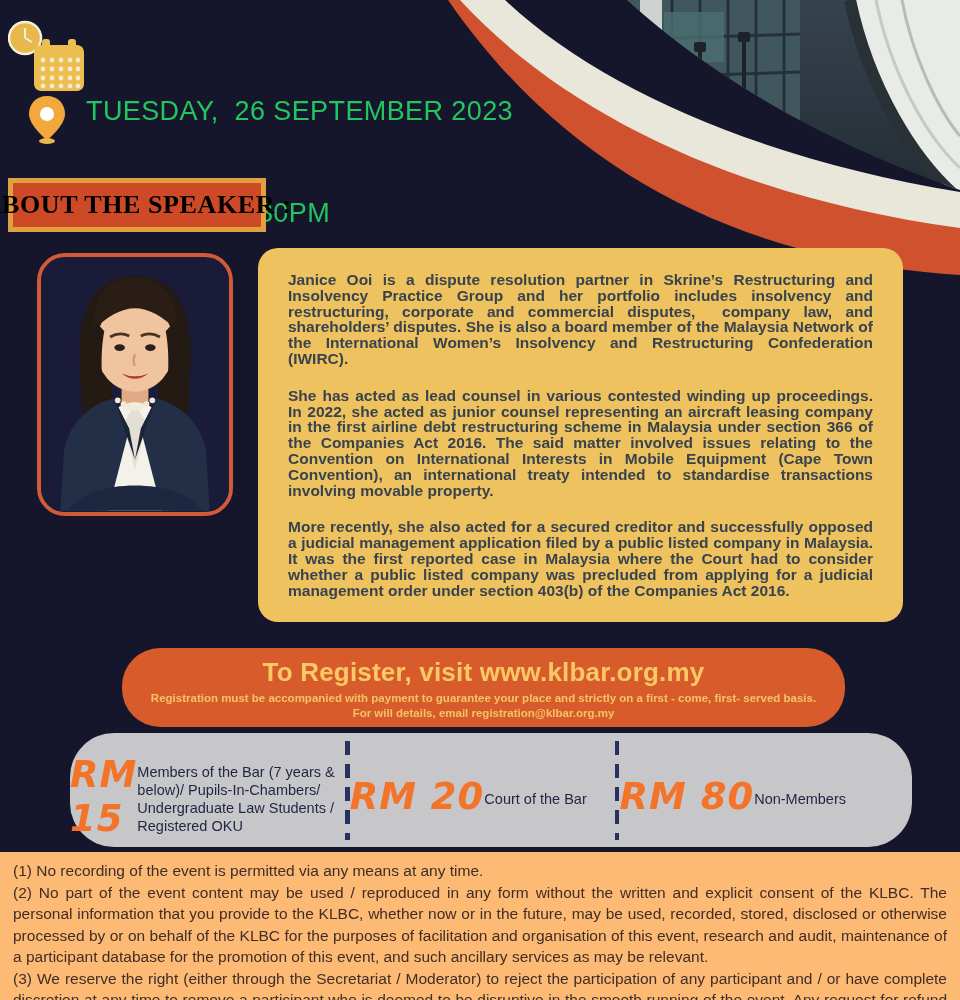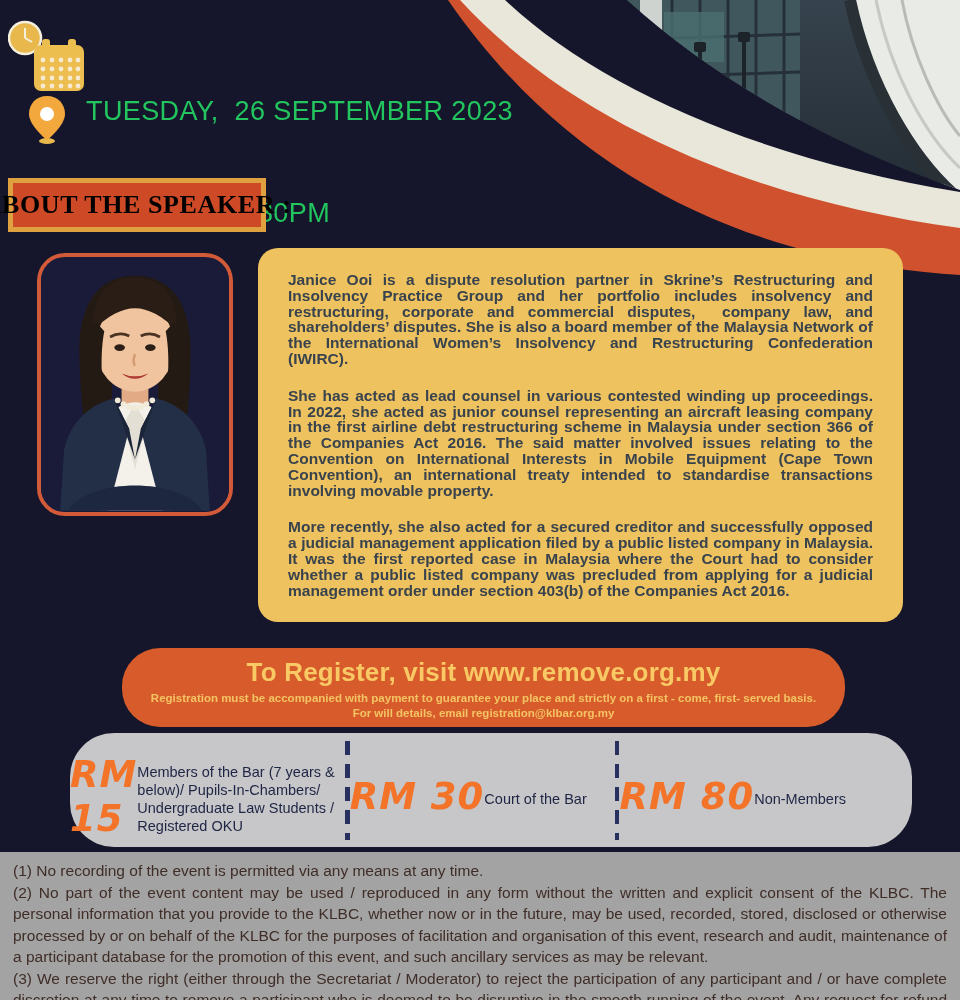--- a/index.html
+++ b/index.html
@@ -70,21 +70,21 @@
     margin-top:4px;max-width:262px;color:#1e2545;
     font-weight:400;font-size:14.5px;line-height:18px;
   }
   .tier-divider{
     width:5px;margin:8px 0 7px 0;
     background:repeating-linear-gradient(to bottom,#283060 0 14px,transparent 14px 23px);
   }
   
   .footer{
     position:absolute;left:0;top:852px;width:960px;height:148px;
-    background:#a3a3a3;box-sizing:border-box;padding:8px 13px 0 13px;
+    background:#fdba74;box-sizing:border-box;padding:8px 13px 0 13px;
   }
   .footer p{
     margin:0;color:#3f2d27;font-size:15.5px;line-height:21.5px;text-align:justify;
   }
 </style>
 </head>
 <body>
 
 <div class="poster">
 
@@ -237,33 +237,33 @@
     </svg>
   </div>
 
   <div class="bio-box">
     <p>Janice Ooi is a dispute resolution partner in Skrine’s Restructuring and Insolvency Practice Group and her portfolio includes insolvency and restructuring, corporate and commercial disputes,  company law, and shareholders’ disputes. She is also a board member of the Malaysia Network of the International Women’s Insolvency and Restructuring Confederation (IWIRC).</p>
     <p>She has acted as lead counsel in various contested winding up proceedings.  In 2022, she acted as junior counsel representing an aircraft leasing company in the first airline debt restructuring scheme in Malaysia under section 366 of the Companies Act 2016. The said matter involved issues relating to the Convention on International Interests in Mobile Equipment (Cape Town Convention), an international treaty intended to standardise transactions involving movable property.</p>
     <p>More recently, she also acted for a secured creditor and successfully opposed a judicial management application filed by a public listed company in Malaysia.  It was the first reported case in Malaysia where the Court had to consider whether a public listed company was precluded from applying for a judicial management order under section 403(b) of the Companies Act 2016.</p>
   </div>
 
   <div class="register-banner">
-    <div class="register-title">To Register, visit www.remove.org.my</div>
+    <div class="register-title">To Register, visit www.klbar.org.my</div>
     <div class="register-note">Registration must be accompanied with payment to guarantee your place and strictly on a first - come, first- served basis.</div>
     <div class="register-note2">For will details, email registration@klbar.org.my</div>
   </div>
 
   <div class="pricing-bar">
     <div class="tier tier-1">
       <div class="tier-price">RM 15</div>
       <div class="tier-desc">Members of the Bar (7 years &amp; below)/ Pupils-In-Chambers/ Undergraduate Law Students / Registered OKU</div>
     </div>
     <div class="tier-divider"></div>
     <div class="tier tier-2">
-      <div class="tier-price">RM 30</div>
+      <div class="tier-price">RM 20</div>
       <div class="tier-desc">Court of the Bar</div>
     </div>
     <div class="tier-divider"></div>
     <div class="tier tier-3">
       <div class="tier-price">RM 80</div>
       <div class="tier-desc">Non-Members</div>
     </div>
   </div>
 
   <div class="footer">

